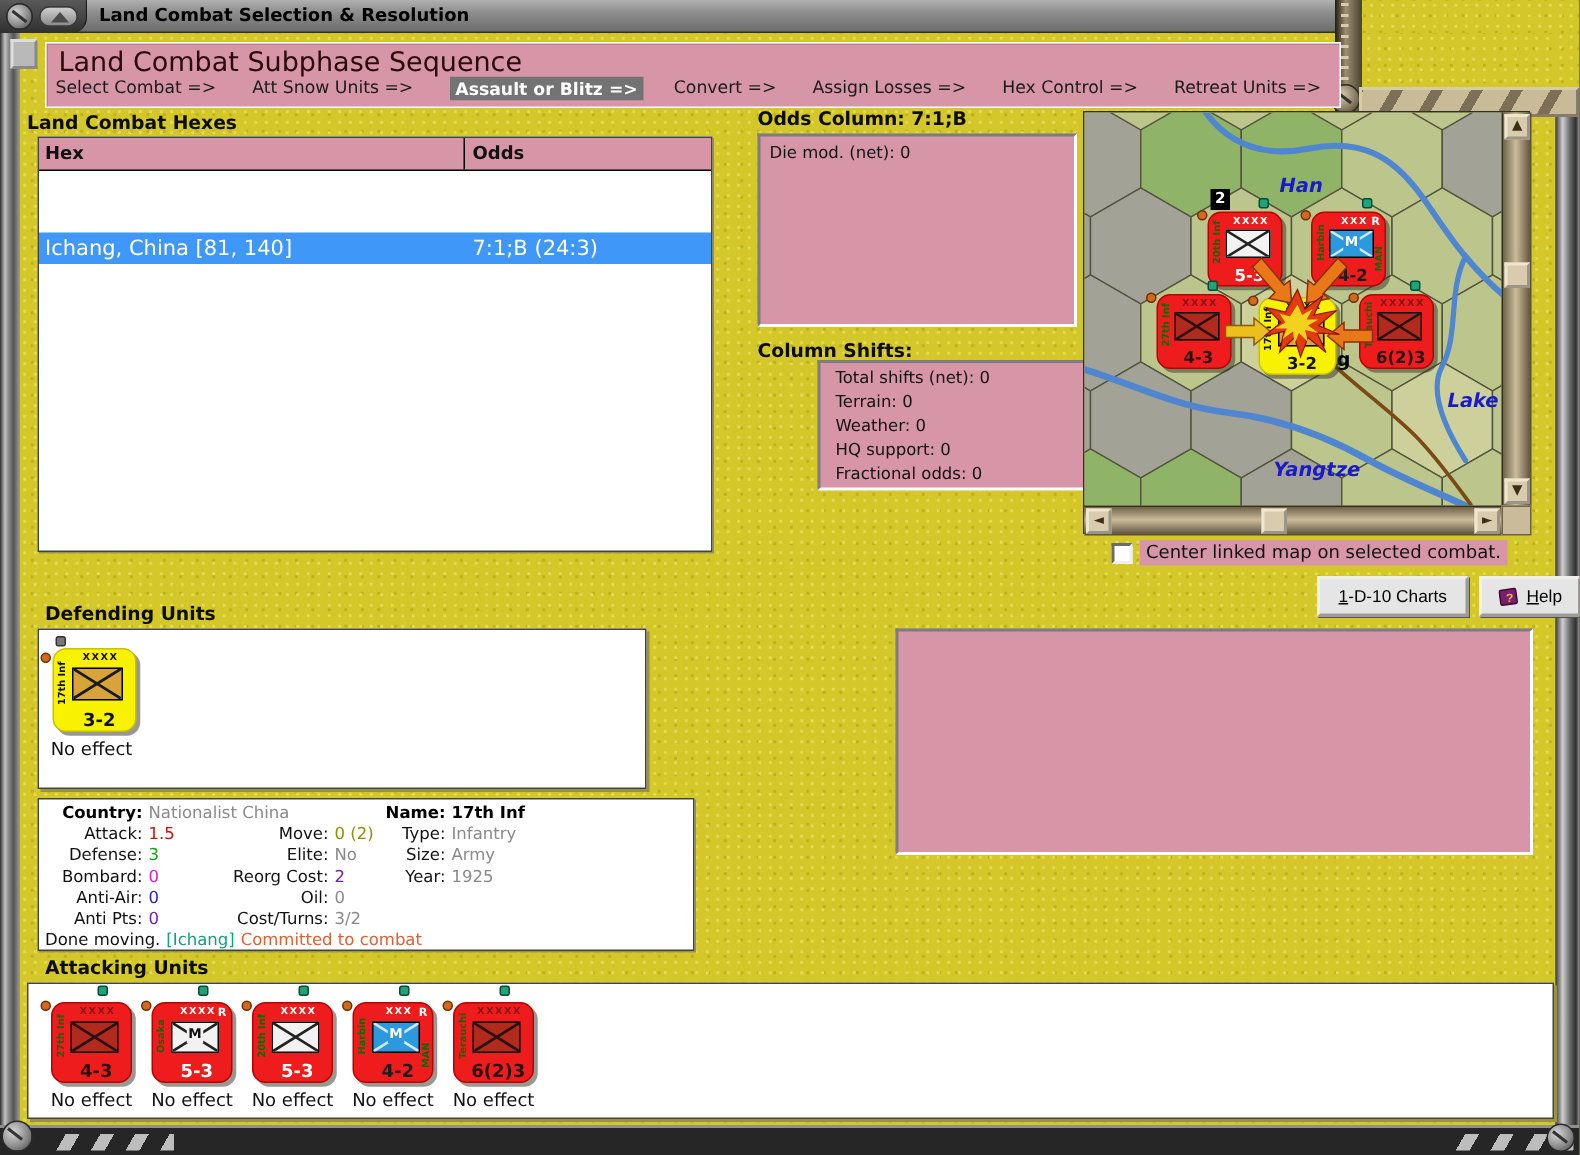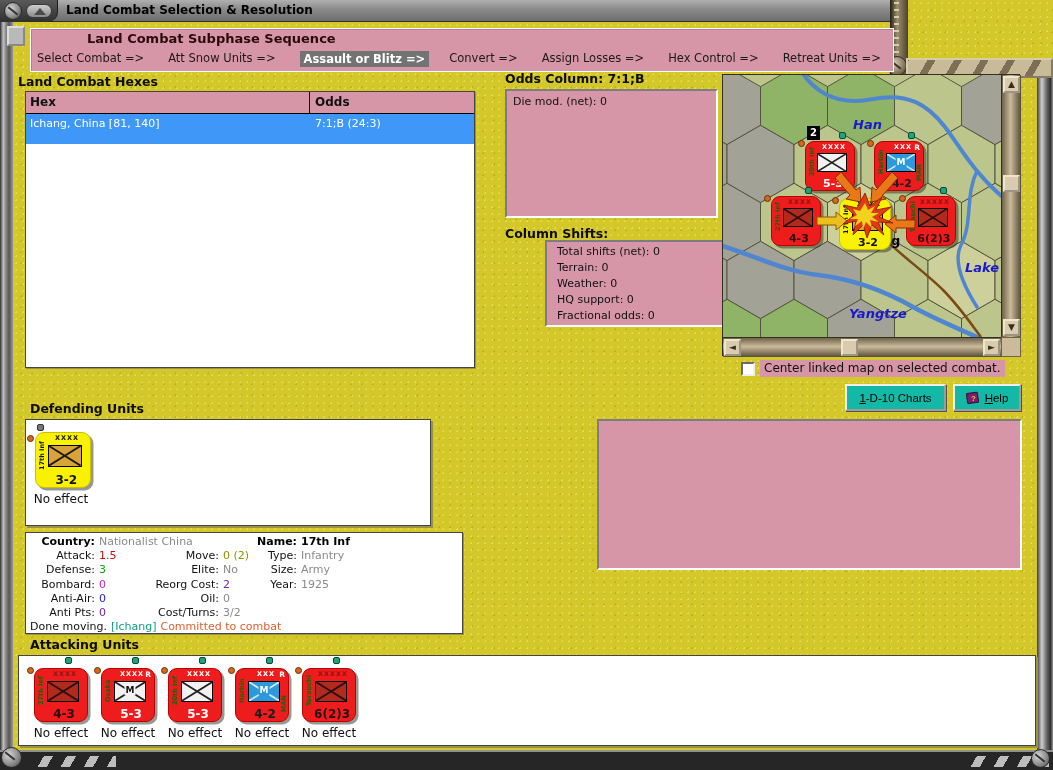--- a/index.html
+++ b/index.html
@@ -39,33 +39,33 @@
   .bottombar{left:0;top:750px;width:1053px;height:20px;background:#262626;border-top:2px solid #909090;}
   .bstripe{position:absolute;top:4px;height:11px;width:86px;
     background:repeating-linear-gradient(-60deg,#bdbdbd 0 8px,#262626 8px 20px);}
   .screw-tan{background:radial-gradient(circle at 35% 35%,#d9cdb0,#8d7f63 55%,#423826);}
 
   .client{left:13px;top:22px;width:1024px;height:728px;}
 
   
   .group{left:30px;top:28px;width:864px;height:44px;background:#d795a8;
     border:1px solid #fff;box-shadow:inset 1px 1px 0 #b87d90;}
-  .group-title{position:absolute;left:8px;top:2px;font-weight:bold;font-size:13px;color:#2a0a0a;margin-left:48px;}
+  .group-title{position:absolute;left:8px;top:2px;font-weight:normal;font-size:18px;color:#2a0a0a;}
   .steps{position:absolute;left:6px;top:22px;right:2px;display:flex;white-space:nowrap;overflow:hidden;font-size:11.5px;}
   .step{margin-right:24px;color:#1a1a1a;}
   .step.active{background:#737373;color:#fff;font-weight:bold;padding:1px 4px;margin-right:20px;}
 
   .h-yellow{position:absolute;font-weight:bold;font-size:12.5px;color:#0d0d00;}
 
   .table{left:25px;top:91px;width:450px;height:277px;background:#fff;border:1px solid #444;
     box-shadow:1px 1px 0 #9a9343;}
   .thead{display:flex;height:22px;background:#d795a8;border-bottom:1px solid #000;font-weight:bold;font-size:12px;}
   .th1{width:284px;padding:3px 0 0 4px;border-right:1px solid #000;}
   .th2{flex:1;padding:3px 0 0 5px;}
-  .trow{display:flex;height:30px;background:#3f97f8;color:#fff;font-size:11px;}
+  .trow{display:flex;height:21px;background:#3f97f8;color:#fff;font-size:14px;margin-top:41px;}
   .td1{width:284px;padding:3px 0 0 4px;}
   .td2{flex:1;padding:3px 0 0 5px;}
 
   .sunken-pink{background:#d795a8;border:2px solid;border-color:#7d7d7d #fff #fff #7d7d7d;}
   .die-panel{left:505px;top:89px;width:213px;height:129px;padding:4px 6px;}
   .shifts-panel{left:505px;top:240px;width:213px;height:87px;padding:2px 10px;margin-left:40px;}
   .shift-line{line-height:16px;}
 
   
   .map{left:722px;top:74px;width:298px;height:282px;border:1px solid #33301f;background:#bcc68c;}
@@ -120,23 +120,23 @@
   .c-gray{color:#8a8a8a;} .c-red{color:#cc1111;} .c-green{color:#15a015;} .c-magenta{color:#cc22cc;}
   .c-blue{color:#2222dd;} .c-purple{color:#7722aa;} .c-olive{color:#8f8f00;} .c-bold{color:#000;font-weight:bold;}
   .c-black{color:#111;} .c-teal{color:#10a080;} .c-orange{color:#e06030;}
   .ibold{font-weight:bold;color:#000;}
   .status-line{padding-left:2px;} .status-line span{margin-right:4px;}
 
   
   .chkrow{left:741px;top:360px;display:flex;align-items:center;}
   .chk{width:14px;height:14px;background:#fff;border:2px solid;border-color:#6a6a6a #efefef #efefef #6a6a6a;}
   .chklabel{background:#d795a8;margin-left:5px;padding:1px 4px 2px 4px;font-size:12px;}
-  .btn{position:absolute;height:27px;background:#14b8a6;border:2px outset #f2efe9;
+  .btn{position:absolute;height:27px;background:#e5e5e5;border:2px outset #f2efe9;
     font-size:11.5px;color:#000;text-align:center;display:flex;align-items:center;justify-content:center;gap:4px;
-    box-shadow:1px 1px 0 #55534a;}
+    box-shadow:1px 1px 0 #55534a;margin-left:33px;}
   .btn .lbl{display:inline-block;}
   .btn .lbl::first-letter{text-decoration:underline;}
   .statusmsg{left:30px;top:374px;font-weight:bold;font-size:13px;color:#000;}
 </style>
 </head>
 <body>
 
 <div class="screen">
 
   <div class="abs tr-yellow speckle"></div>

